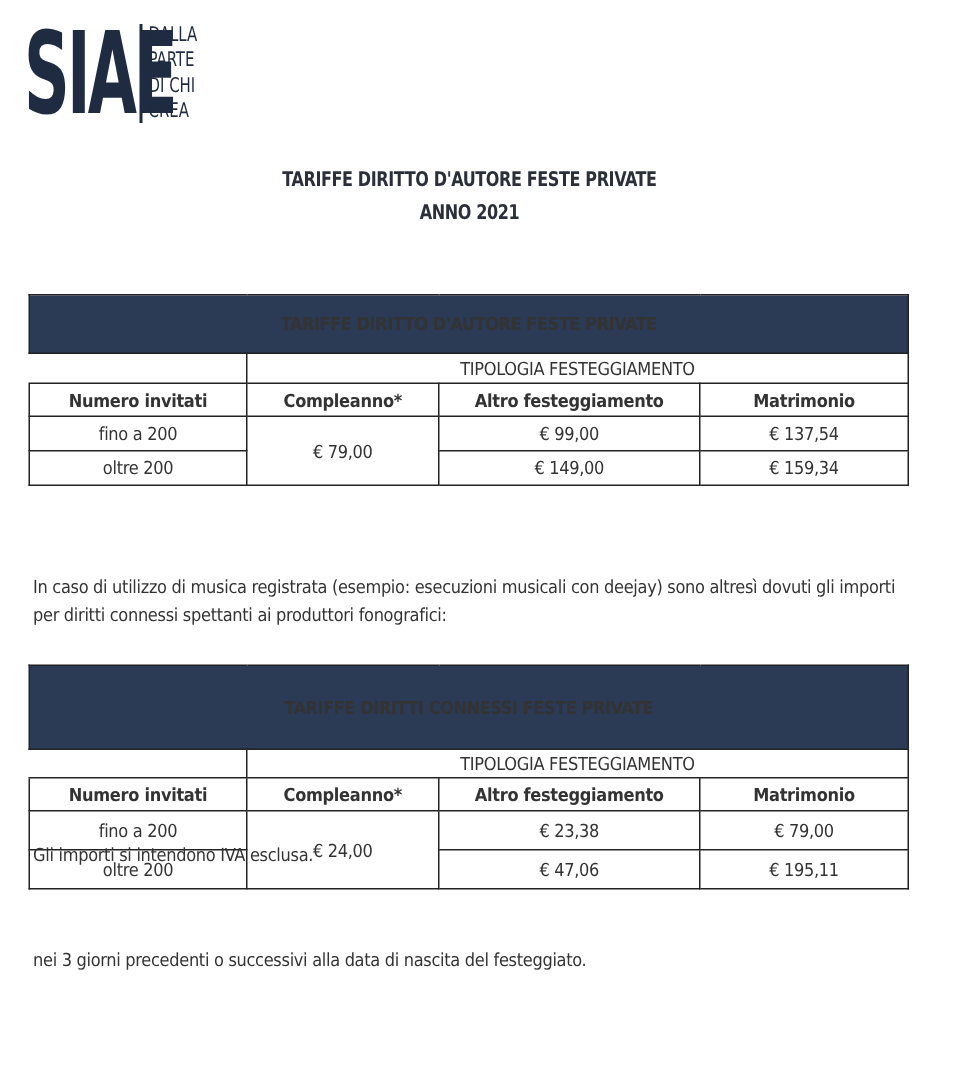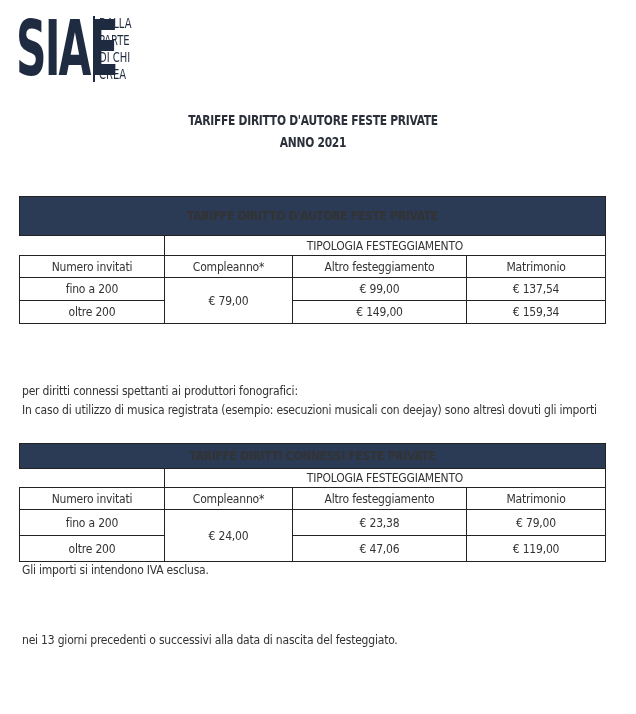--- a/index.html
+++ b/index.html
@@ -15,21 +15,21 @@
               font-size: 13.5px; line-height: 15px; color: #1e2b40; letter-spacing: 0px;
               transform: scaleX(0.82); transform-origin: left center; padding-top: 0; }
   .title { left: 0; width: 626px; top: 109px; text-align: center; font-weight: bold; font-size: 13.5px;
            line-height: 22px; color: #2a2f3a; letter-spacing: -0.3px; }
   .title div { transform: scaleX(0.88); }
   table.tariffs { position: absolute; left: 19px; width: 586px; border-collapse: collapse; table-layout: fixed; }
   table.tariffs td { border: 1px solid #222; text-align: center; padding: 0; font-size: 12px; color: #333; }
   .hdr td { background: #2b3a55; color: #ffffff; font-weight: bold; font-size: 12.5px; letter-spacing: -0.3px; border-color: #2b3a55; }
   .tip td.blank { border-left: none; border-top: none; border-bottom: 1px solid #222; }
   .tip td { font-size: 12px; color: #2a2f3a; letter-spacing: -0.2px; }
-  .colh td { font-weight: normal; color: #2a2f3a; font-size: 12px; letter-spacing: -0.2px; }
+  .colh td { font-weight: bold; color: #2a2f3a; font-size: 12px; letter-spacing: -0.2px; }
   .data td { color: #444; font-size: 12px; letter-spacing: -0.2px; }
   .para { left: 22px; width: 600px; font-size: 12px; line-height: 19px; color: #333; letter-spacing: -0.2px; }
 </style>
 </head>
 <body>
 
 <div class="abs logo">
   <div class="logo-mark">SIAE</div>
   <div class="logo-bar"></div>
   <div class="logo-tag">
@@ -74,33 +74,33 @@
   </tr>
   <tr class="data" style="height:23px;">
     <td>oltre 200</td>
     <td>€ 149,00</td>
     <td>€ 159,34</td>
   </tr>
 </tbody>
   </table>
 
 <div class="abs para" style="top:382px;">
+  <div>In caso di utilizzo di musica registrata (esempio: esecuzioni musicali con deejay) sono altresì dovuti  gli importi</div>
   <div>per diritti connessi spettanti ai produttori fonografici:</div>
-  <div>In caso di utilizzo di musica registrata (esempio: esecuzioni musicali con deejay) sono altresì dovuti  gli importi</div>
 </div>
 
 <table class="tariffs" style="top:443px;">
   <colgroup>
       <col style="width:145px">
       <col style="width:128px">
       <col style="width:174px">
       <col style="width:139px">
     </colgroup>
   <tbody>
-      <tr class="hdr" style="height:25px;">
+      <tr class="hdr" style="height:56px;">
     <td colspan="4">TARIFFE DIRITTI CONNESSI FESTE PRIVATE</td>
   </tr>
   <tr class="tip" style="height:19px;">
     <td class="blank"></td>
     <td colspan="3">TIPOLOGIA FESTEGGIAMENTO</td>
   </tr>
   <tr class="colh" style="height:22px;">
     <td>Numero invitati</td>
     <td>Compleanno*</td>
     <td>Altro festeggiamento</td>
@@ -108,22 +108,22 @@
   </tr>
   <tr class="data" style="height:26px;">
     <td>fino a 200</td>
     <td rowspan="2">€ 24,00</td>
     <td>€ 23,38</td>
     <td>€ 79,00</td>
   </tr>
   <tr class="data" style="height:26px;">
     <td>oltre 200</td>
     <td>€ 47,06</td>
-    <td>€ 119,00</td>
+    <td>€ 195,11</td>
   </tr>
 </tbody>
   </table>
 
 <div class="abs para" style="top:561px;">Gli importi si intendono  IVA esclusa.</div>
 
 <div class="abs para" style="top:631px;">
-  <div>nei 13 giorni precedenti o successivi alla data di nascita del festeggiato.</div>
+  <div>nei 3 giorni precedenti o successivi alla data di nascita del festeggiato.</div>
 </div>
 
 </body></html>

